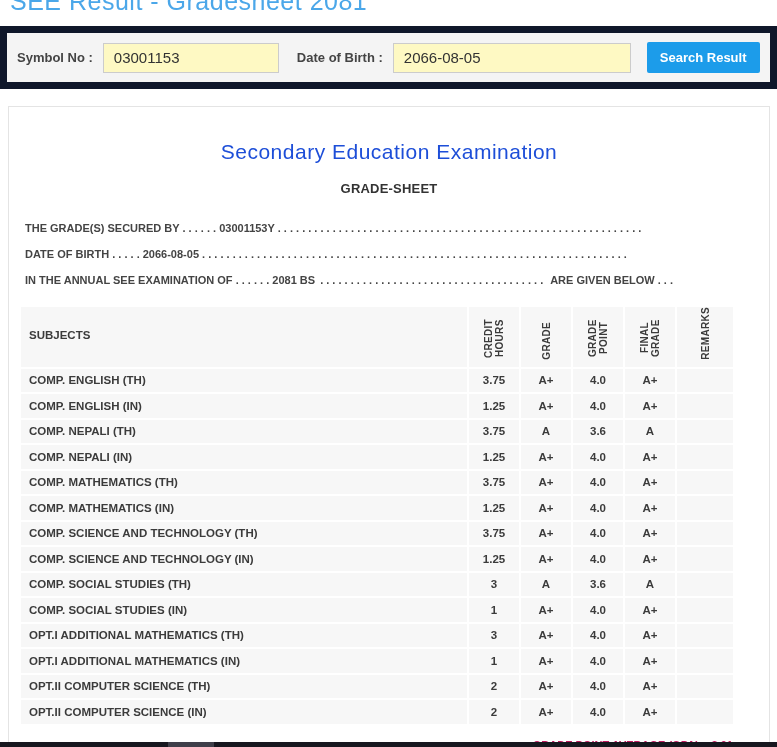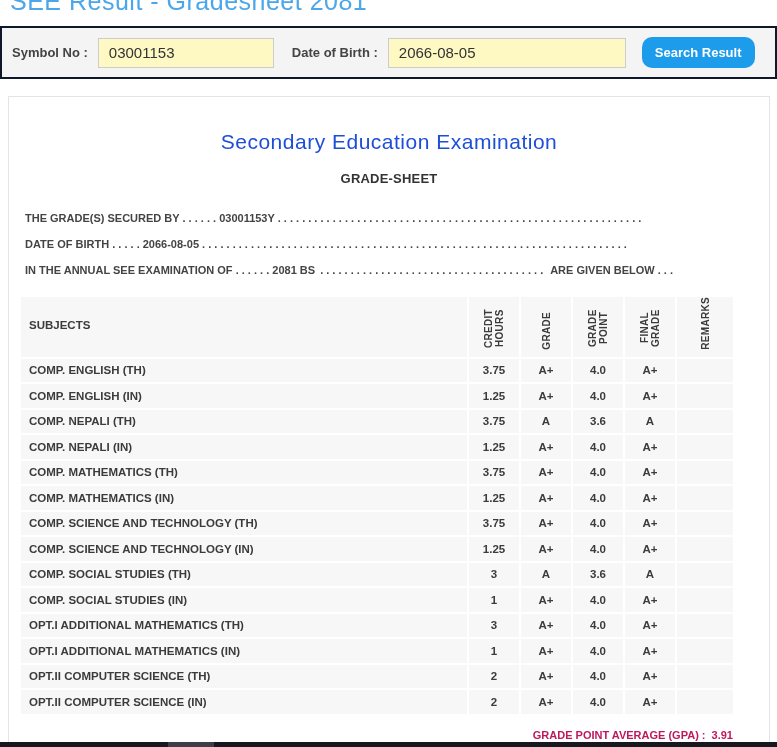--- a/index.html
+++ b/index.html
@@ -4,27 +4,27 @@
 <style>
   * { box-sizing: border-box; margin: 0; padding: 0; }
   html, body { background: #fff; }
   body { font-family: "Liberation Sans", sans-serif; }
   #app { position: relative; width: 777px; height: 747px; overflow: hidden; background: #fff; }
 
   
   .page-title { margin: -13px 0 0 10px; font-size: 25px; font-weight: 400; color: #4ba7e9; letter-spacing: .5px; white-space: nowrap; }
 
   
-  .search-bar { display: flex; align-items: center; background: #f4f4f4; border: 2px solid #0f172a; padding: 9px 10px; margin-top: 10px; width: 100%; }
+  .search-bar { display: flex; align-items: center; background: #f4f4f4; border: 7px solid #0f172a; padding: 9px 10px; margin-top: 10px; width: 100%; }
   .search-bar label { font-size: 13px; font-weight: 700; color: #444; white-space: nowrap; }
   .search-bar input { height: 30px; border: 1px solid #ccc; background: #fef9c3; font-size: 15px; color: #333; padding: 0 10px; margin-left: 10px; font-family: inherit; outline: none; }
   .inp-symbol { width: 176px; }
   .lbl-dob { margin-left: 18px; }
   .inp-dob { width: 238px; }
-  .btn-search { margin-left: 16px; background: #1c9cea; color: #fff; border: none; border-radius: 10px; font-family: inherit; font-size: 13px; font-weight: 700; padding: 8px 13px; cursor: pointer; }
+  .btn-search { margin-left: 16px; background: #1c9cea; color: #fff; border: none; border-radius: 2px; font-family: inherit; font-size: 13px; font-weight: 700; padding: 8px 13px; cursor: pointer; }
 
   
   .sheet { margin: 17px 7px 0 8px; background: #fff; border: 1px solid #e4e4e4; padding: 33px 0 0 0; height: 700px; }
   .sheet-heading { font-size: 21px; font-weight: 400; color: #1d4ed8; text-align: center; letter-spacing: .5px; }
   .sheet-subheading { font-size: 13px; font-weight: 700; color: #333; text-align: center; margin-top: 17px; letter-spacing: .2px; }
 
   .info { margin: 19px 0 0 16px; width: 648px; color: #444; }
   .info .line { white-space: nowrap; overflow: hidden; font-size: 11px; font-weight: 700; line-height: 26px; }
   .line-flex { display: flex; }
   .line-flex .dotsfill { flex: 1; overflow: hidden; margin: 0 5px; }

